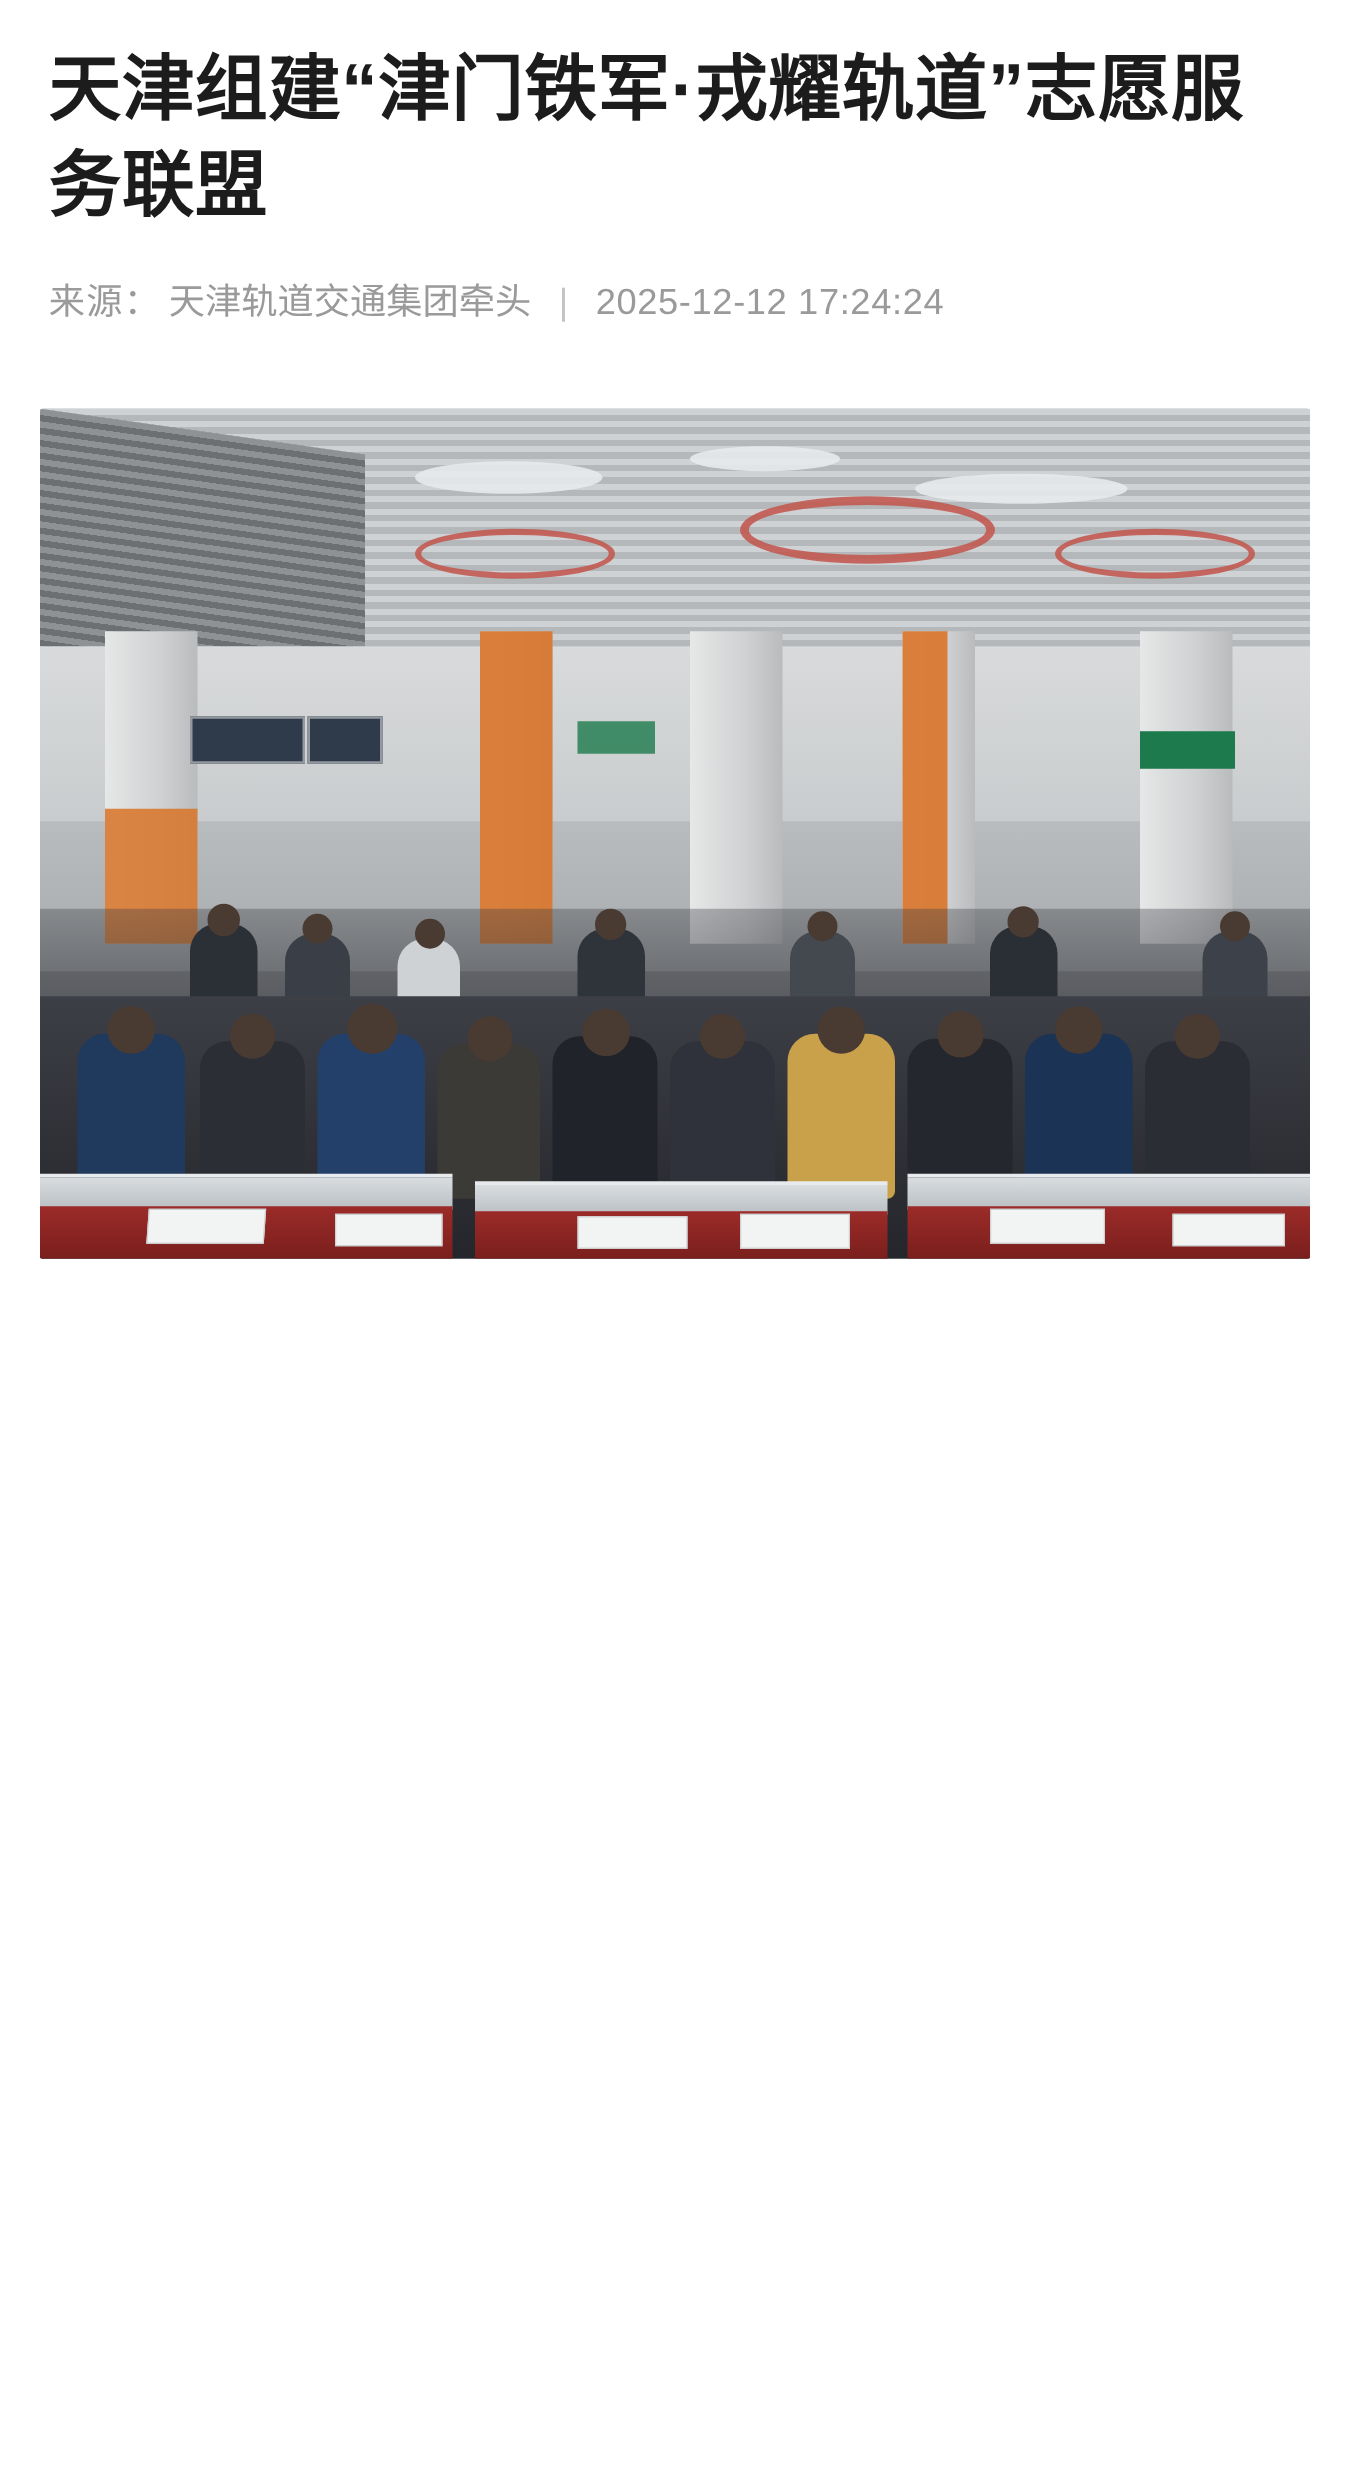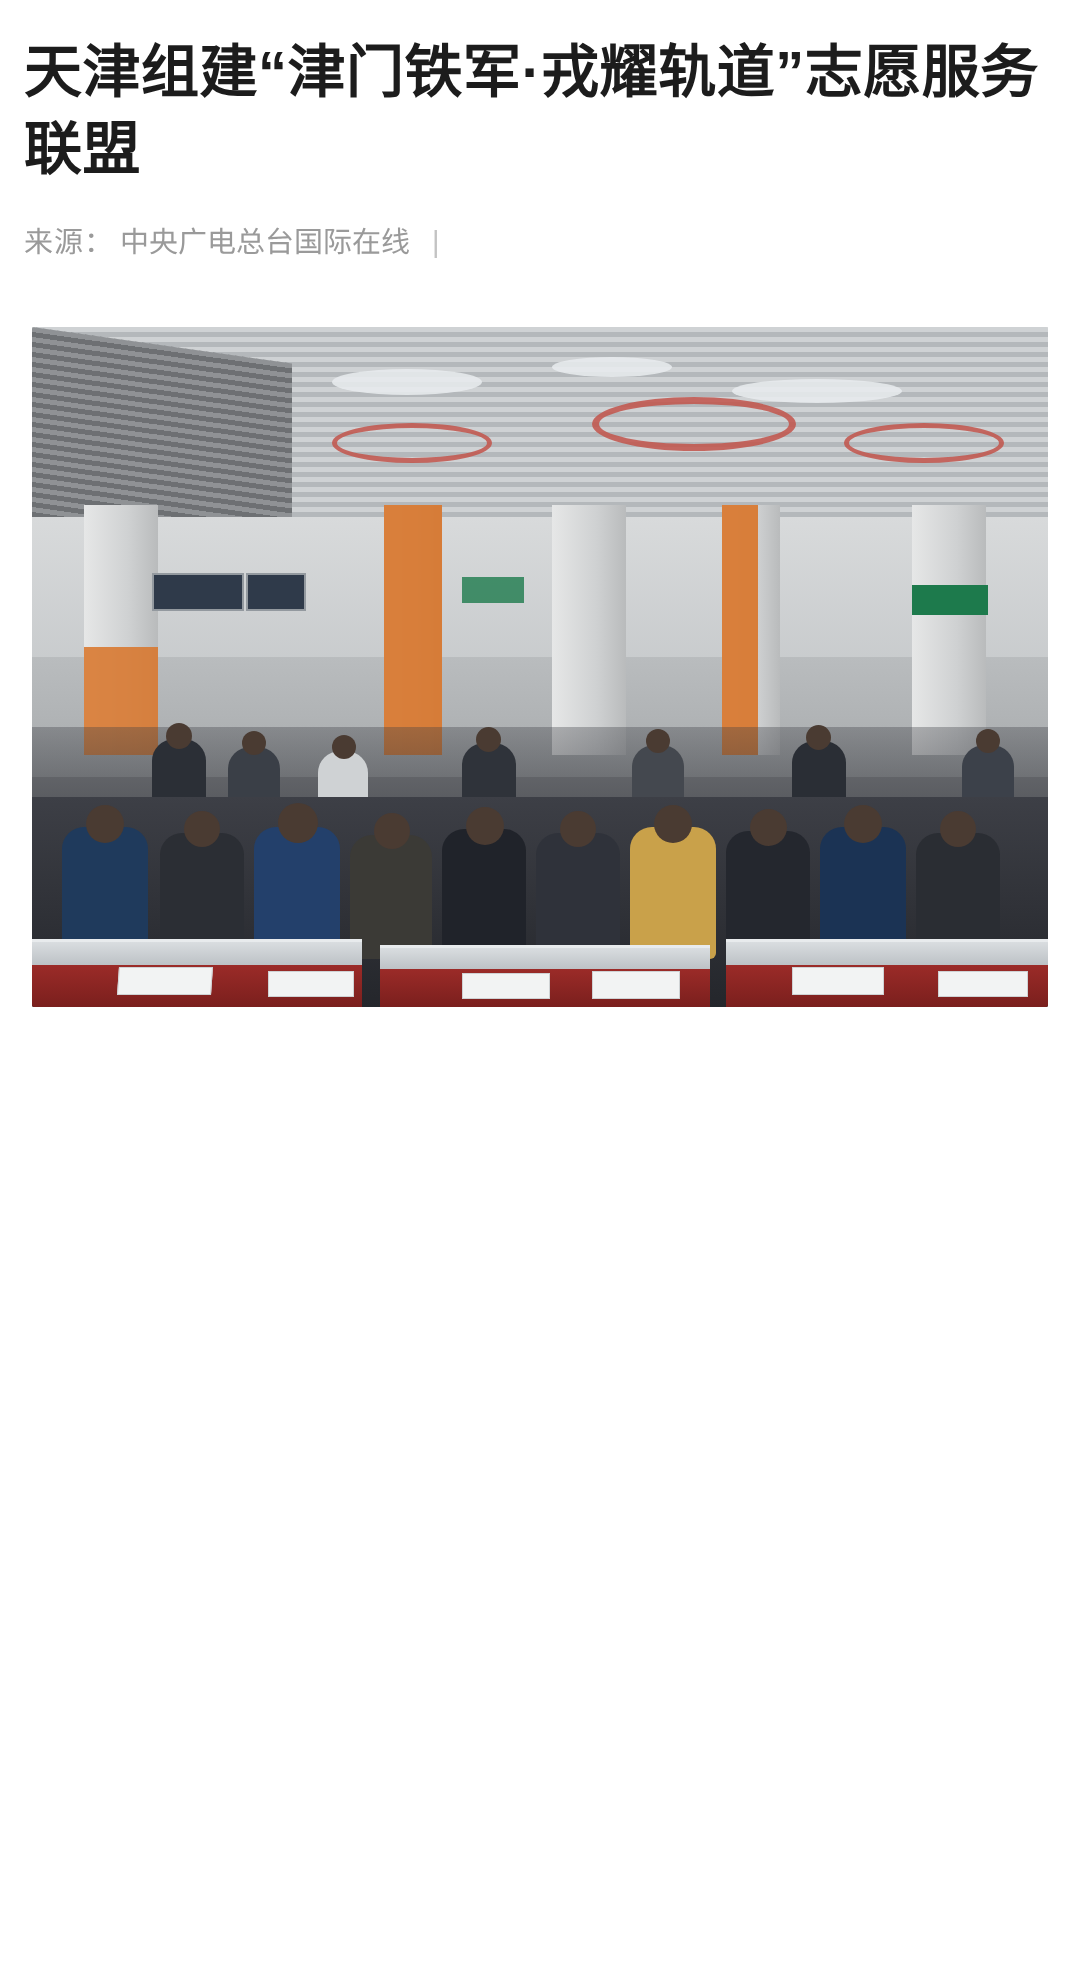--- a/index.html
+++ b/index.html
@@ -15,21 +15,21 @@
     overflow: hidden;
   }
   .page {
     width: 1080px;
     height: 1985px;
     position: relative;
     background: #ffffff;
     box-sizing: border-box;
   }
   .article {
-    padding: 0 24px;
+    padding: 0 39px;
     box-sizing: border-box;
   }
   .headline {
     margin: 0;
     padding-top: 34px;
     font-size: 58px;
     line-height: 1.32;
     font-weight: 700;
     letter-spacing: 0.5px;
     color: #1c1c1c;
@@ -184,22 +184,23 @@
 <body>
 
 <div class="page">
 
   <div class="article">
 
     <h1 class="headline">天津组建“津门铁军·戎耀轨道”志愿服务联盟</h1>
 
     <div class="meta-row">
       <span class="meta-source-label">来源：</span>
-      <span class="meta-source-name">中央广电总台国际在线</span>
+      <span class="meta-source-name">天津轨道交通集团牵头</span>
       <span class="meta-divider">|</span>
+      <span class="meta-date">2025-12-12 17:24:24</span>
     </div>
 
 
 
   </div>
 
   <div class="figure">
     <div class="photo">
 
       <div class="ph-ceiling"></div>

